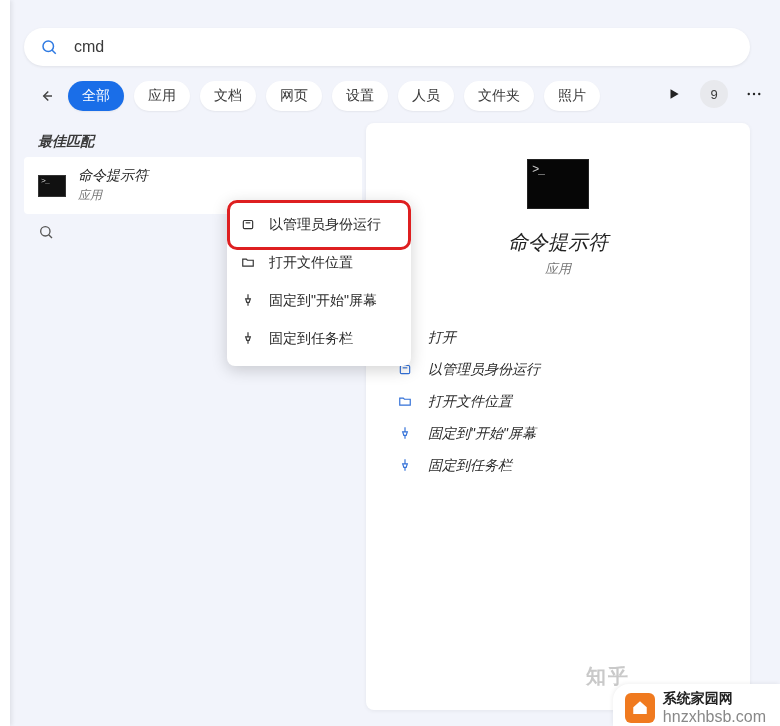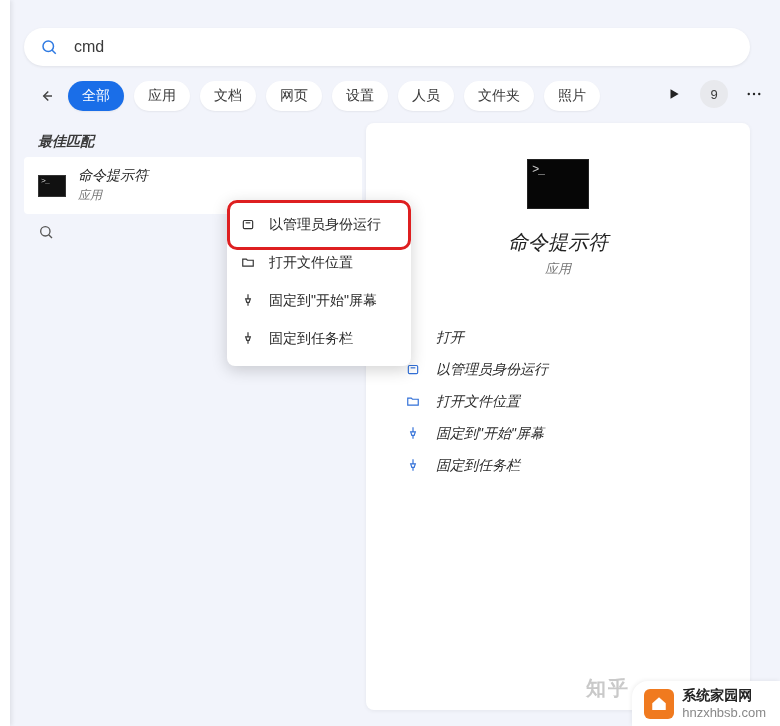--- a/index.html
+++ b/index.html
@@ -127,21 +127,21 @@
   }
   .big-thumb::after {
     content:">_"; color:#ccc; font-size:12px;
     position:absolute; left:4px; top:2px;
   }
   .app-title { margin-top:20px; font-size:20px; color:#222; }
   .app-sub   { margin-top:4px;  font-size:13px; color:#777; }
   .actions {
     margin-top:44px;
     width:100%;
-    padding:0 40px;
+    padding:0 32px;
     display:flex; flex-direction:column;
   }
   .action {
     display:flex; align-items:center; gap:14px;
     font-size:14px; color:#2a2a2a;
     height:32px;
     cursor:pointer;
   }
   .action .aicon { width:16px; height:16px; color:#3270d8; }
   .action.no-icon .aicon { visibility:hidden; }
@@ -168,42 +168,42 @@
     position:absolute;
     left:227px; top:200px;
     width:184px; height:50px;
     border:3px solid #de1f20;
     border-radius:10px;
     pointer-events:none;
     z-index:50;
   }
 
   .watermark-zhihu {
-    position:absolute; right:150px; bottom:24px;
+    position:absolute; right:150px; bottom:36px;
     font-size:20px; color:#c9c9c9; letter-spacing:2px;
     font-weight:bold;
     pointer-events:none;
   }
   .watermark-r {
     position:absolute; right:0; bottom:0;
     background:#fff;
     border-top-left-radius:16px;
-    padding:6px 14px 6px 12px;
+    padding:6px 14px 0 12px;
     display:flex; align-items:center; gap:8px;
     box-shadow: -1px -1px 4px rgba(0,0,0,0.06);
     pointer-events:none;
   }
   .house-badge {
     width:30px; height:30px;
     background:#f07a1f;
     border-radius:6px;
     display:flex; align-items:center; justify-content:center;
   }
   .watermark-r .t1 { font-size:14px; font-weight:700; color:#222; }
-  .watermark-r .t2 { font-size:13px; color:#888; }
+  .watermark-r .t2 { font-size:16px; color:#888; }
 
   
   svg { display:block; }
 </style>
 </head>
 <body>
 
 <div class="left-edge"></div>
 
 <div class="search-bar">

